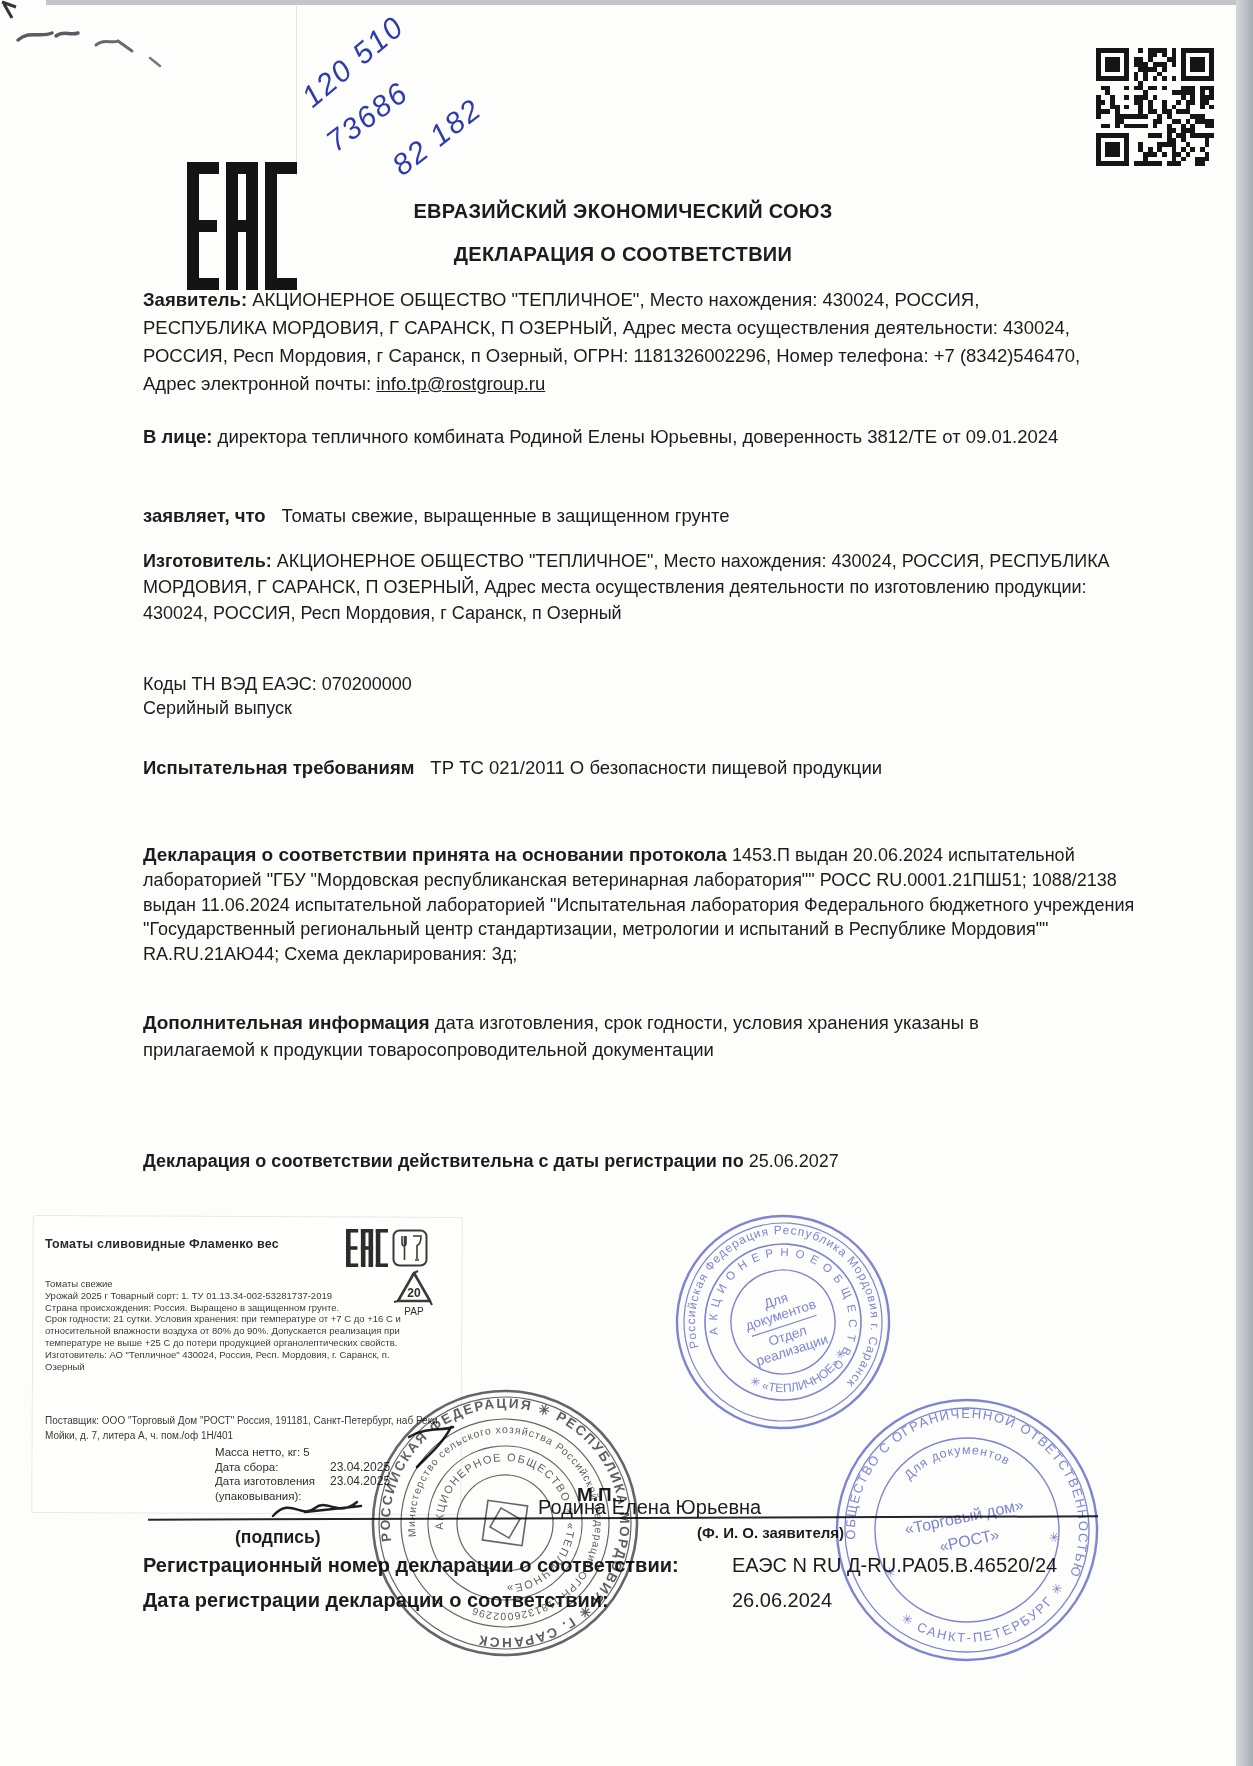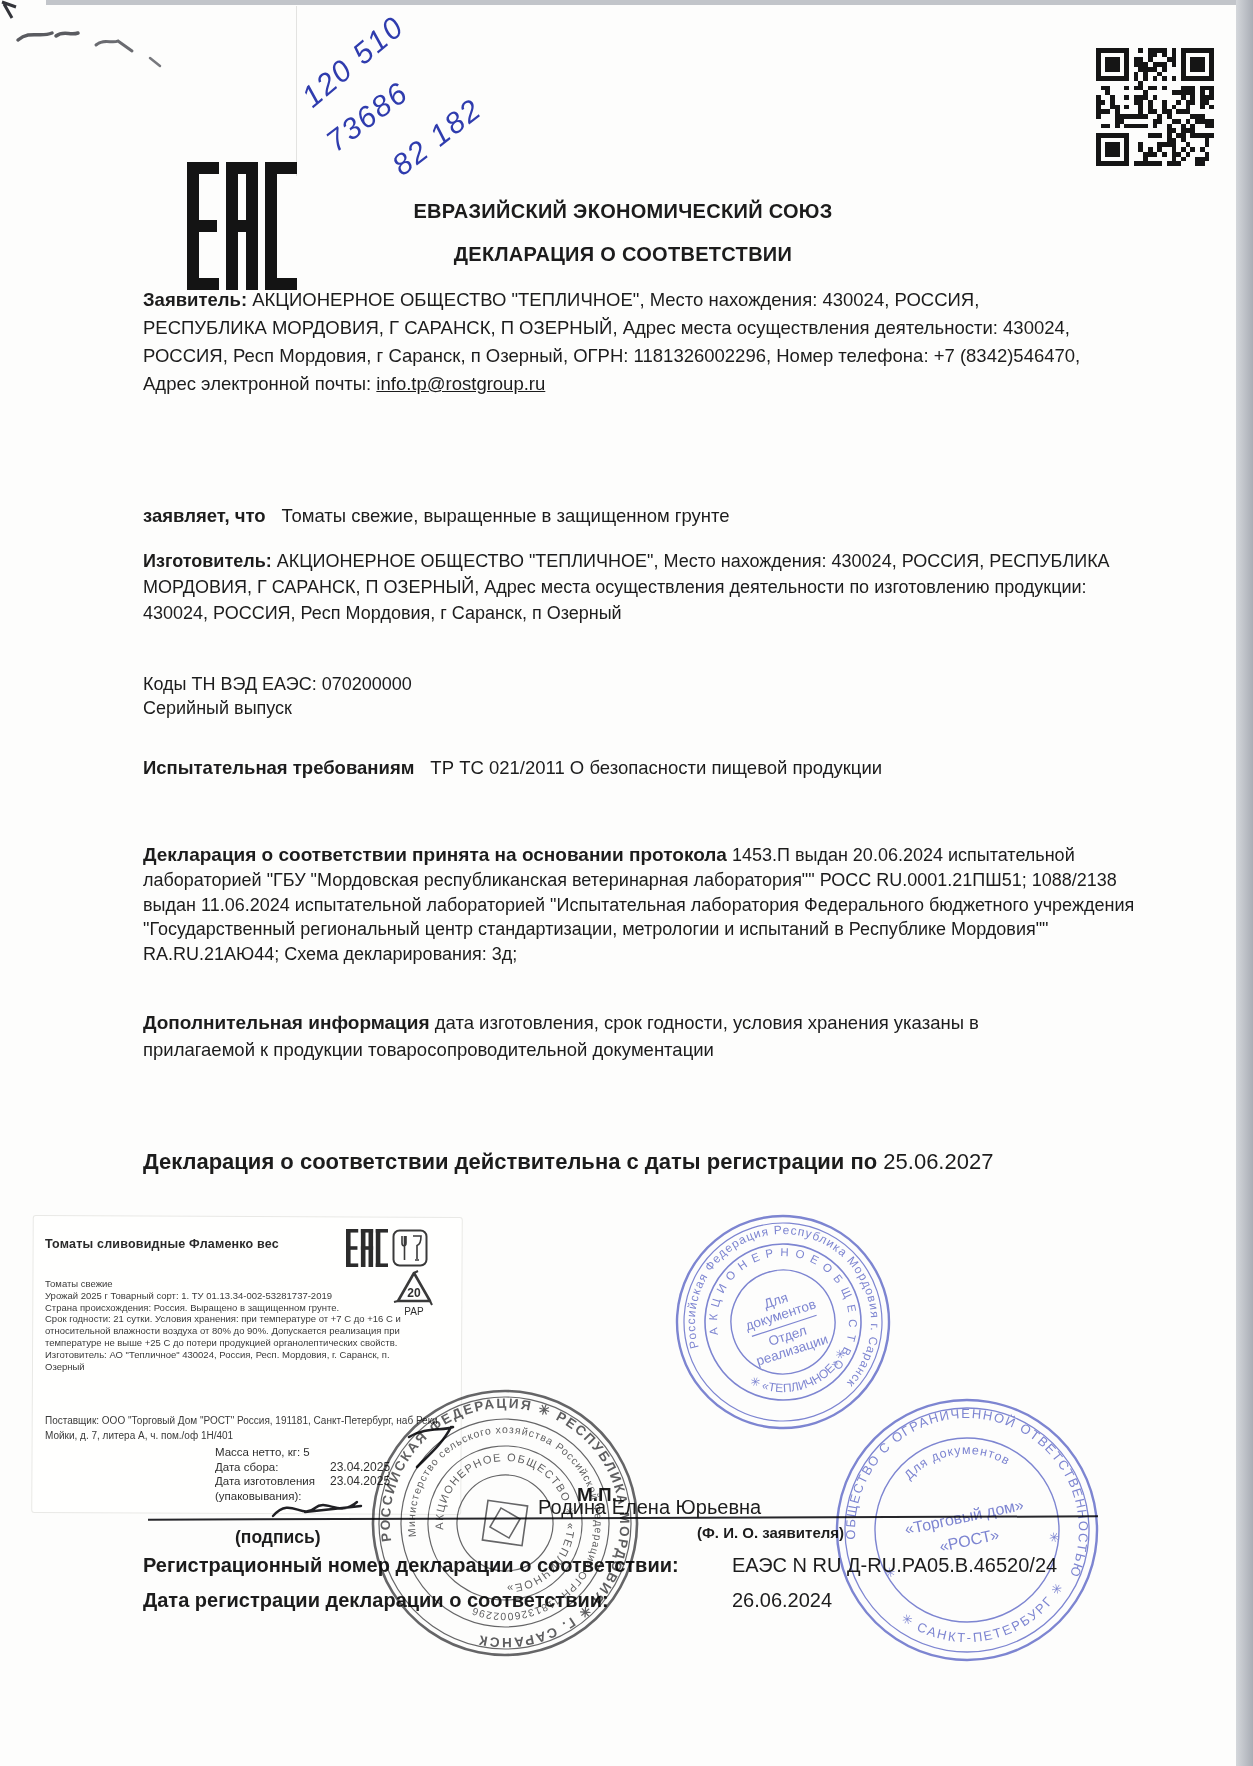--- a/index.html
+++ b/index.html
@@ -378,20 +378,23 @@
     </g>
   </svg>
 
   <div class="abs title" style="left:143px;top:200px;width:960px;">ЕВРАЗИЙСКИЙ ЭКОНОМИЧЕСКИЙ СОЮЗ</div>
   <div class="abs title" style="left:143px;top:243px;width:960px;">ДЕКЛАРАЦИЯ О СООТВЕТСТВИИ</div>
 
   <div class="abs para" style="left:143px;top:286px;width:945px;">
     <span class="b">Заявитель:</span><span> АКЦИОНЕРНОЕ ОБЩЕСТВО "ТЕПЛИЧНОЕ", Место нахождения: 430024, РОССИЯ, РЕСПУБЛИКА МОРДОВИЯ, Г САРАНСК, П ОЗЕРНЫЙ, Адрес места осуществления деятельности: 430024, РОССИЯ, Респ Мордовия, г Саранск, п Озерный, ОГРН: 1181326002296, Номер телефона: +7 (8342)546470, Адрес электронной почты: </span><span class="u">info.tp@rostgroup.ru</span>
   </div>
 
+  <div class="abs para" style="left:143px;top:423px;width:945px;">
+    <span class="b">В лице:</span><span> директора тепличного комбината Родиной Елены Юрьевны, доверенность 3812/ТЕ от 09.01.2024</span>
+  </div>
 
   <div class="abs para" style="left:143px;top:502px;width:960px;">
     <span class="b">заявляет, что</span><span class="gap">Томаты свежие, выращенные в защищенном грунте</span>
   </div>
 
   <div class="abs para2" style="left:143px;top:548px;width:1002px;line-height:26px;">
     <span class="b">Изготовитель:</span><span> АКЦИОНЕРНОЕ ОБЩЕСТВО "ТЕПЛИЧНОЕ", Место нахождения: 430024, РОССИЯ, РЕСПУБЛИКА МОРДОВИЯ, Г САРАНСК, П ОЗЕРНЫЙ, Адрес места осуществления деятельности по изготовлению продукции: 430024, РОССИЯ, Респ Мордовия, г Саранск, п Озерный</span>
   </div>
   <div class="abs para2" style="left:143px;top:672px;width:1002px;">Коды ТН ВЭД ЕАЭС: 070200000</div>
   <div class="abs para2" style="left:143px;top:696px;width:1002px;">Серийный выпуск</div>
@@ -401,21 +404,21 @@
   </div>
 
   <div class="abs para2" style="left:143px;top:843px;width:1012px;line-height:24.8px;">
     <span class="b" style="font-size:19px;">Декларация о соответствии принята на основании протокола</span><span> 1453.П выдан 20.06.2024 испытательной лабораторией "ГБУ "Мордовская республиканская ветеринарная лаборатория"" РОСС RU.0001.21ПШ51; 1088/2138 выдан 11.06.2024  испытательной лабораторией "Испытательная лаборатория Федерального  бюджетного учреждения "Государственный региональный центр стандартизации, метрологии и испытаний в Республике Мордовия"" RA.RU.21АЮ44; Схема декларирования: 3д;</span>
   </div>
 
   <div class="abs para" style="left:143px;top:1010px;width:950px;line-height:26.5px;">
     <span class="b" style="font-size:19px;">Дополнительная информация</span><span> дата изготовления, срок годности, условия хранения указаны в прилагаемой к продукции товаросопроводительной документации</span>
   </div>
 
-  <div class="abs" style="left:143px;top:1148px;width:1000px;font-size:22px;line-height:27px;">
+  <div class="abs" style="left:143px;top:1148px;width:1000px;font-size:18px;line-height:27px;">
     <span class="b">Декларация о соответствии действительна с даты регистрации по</span><span> 25.06.2027</span>
   </div>
 
   <div class="abs label-card" style="left:32px;top:1216px;width:428px;height:296px;"></div>
 
   <div class="abs lbl-head" style="left:45px;top:1237px;">Томаты сливовидные Фламенко вес</div>
 
   <div class="abs" style="left:45px;top:1278px;width:372px;">
       <div class="tiny">Томаты свежие</div>
       <div class="tiny">Урожай 2025 г  Товарный сорт: 1. ТУ 01.13.34-002-53281737-2019</div>

